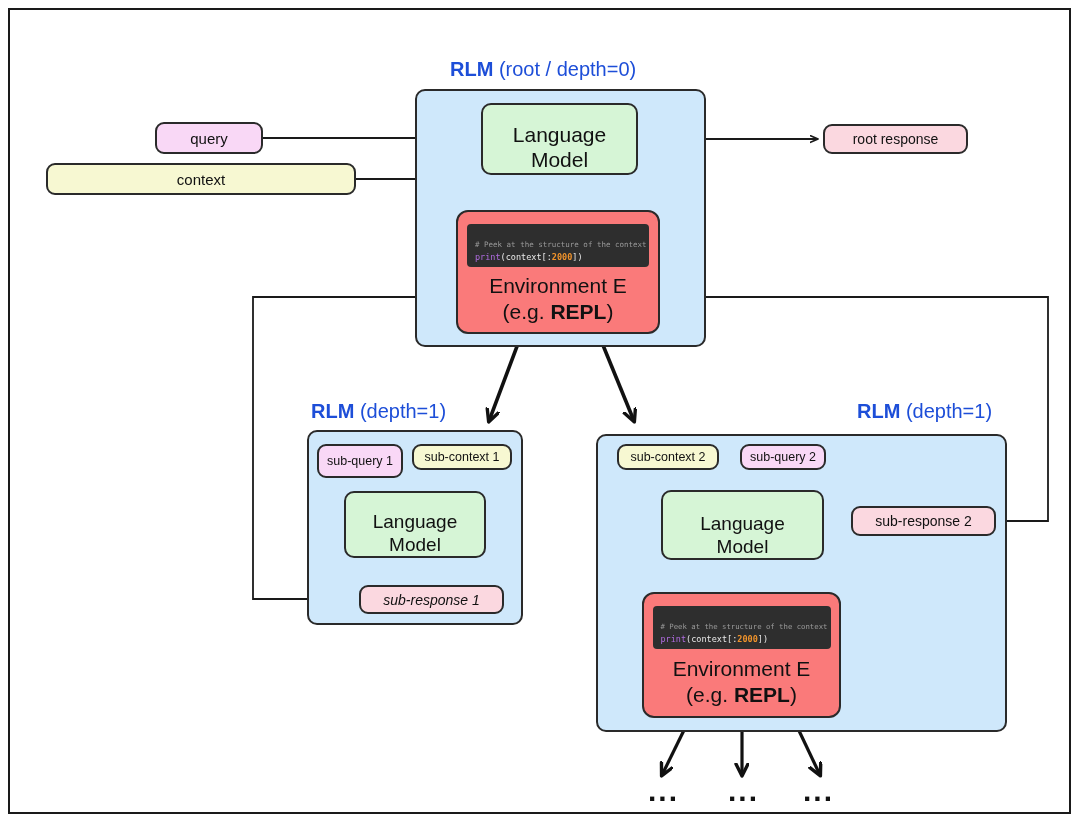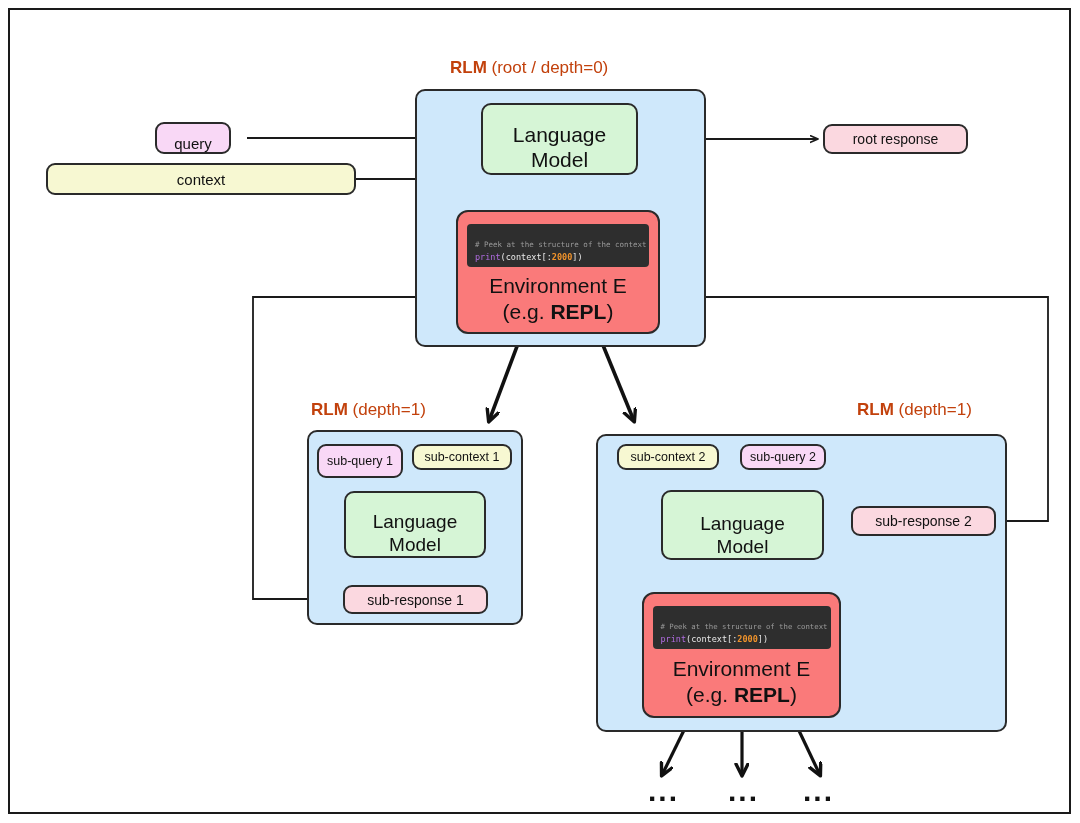--- a/index.html
+++ b/index.html
@@ -36,22 +36,22 @@
   }
   .rlm-box {
     position: absolute;
     background: #cfe8fb;
     border: 2px solid #2a2a2a;
     border-radius: 10px;
     box-sizing: border-box;
   }
   .rlm-title {
     position: absolute;
-    font-size: 17px;
-    color: #c2410c;
+    font-size: 20px;
+    color: #1d4ed8;
     white-space: nowrap;
     font-weight: 400;
   }
   .rlm-title b {
     font-weight: 700;
   }
   .node {
     position: absolute;
     box-sizing: border-box;
     border: 2px solid #2a2a2a;
@@ -199,21 +199,21 @@
 
   <div class="node env" style="left:456px; top:210px; width:204px; height:124px;">
     <div class="codeblock" style="width:182px; margin-top:12px;">
       <div class="code-line" style="font-size:7.5px;"><span class="c-comment"># Peek at the structure of the context</span></div>
       <div class="code-line" style="font-size:8.5px; margin-top:2px;"><span class="c-fn">print</span><span class="c-plain">(context[:</span><span class="c-num">2000</span><span class="c-plain">])</span></div>
     </div>
     <div class="env-label">Environment E</div>
     <div class="env-sub"><span>(e.g. </span><b>REPL</b><span>)</span></div>
   </div>
 
-  <div class="pill pill-query" style="left:155px; top:122px; width:76px; height:32px; font-size:15px;align-items:flex-end;">
+  <div class="pill pill-query" style="left:155px; top:122px; width:108px; height:32px; font-size:15px;">
       <span>query</span>
     </div>
 
   <div class="pill pill-context" style="left:46px; top:163px; width:310px; height:32px; font-size:15px;">
       <span>context</span>
     </div>
 
   <div class="pill pill-response" style="left:823px; top:124px; width:145px; height:30px; font-size:14px;">
       <span>root response</span>
     </div>
@@ -230,21 +230,21 @@
       <span>sub-context 1</span>
     </div>
 
   <div class="node lm-small" style="left:344px; top:491px; width:142px; height:67px;">
     <div>
       <div>Language</div>
       <div>Model</div>
     </div>
   </div>
 
-  <div class="pill pill-response" style="left:343px; top:585px; width:145px; height:29px; font-size:14px;">
+  <div class="pill pill-response" style="left:359px; top:585px; width:145px; height:29px; font-size:14px;font-style:italic;">
       <span>sub-response 1</span>
     </div>
 
   <div class="rlm-title" style="left:857px; top:400px;"><b>RLM</b><span> (depth=1)</span></div>
 
   <div class="rlm-box" style="left:596px; top:434px; width:411px; height:298px;"></div>
 
   <div class="pill pill-context" style="left:617px; top:444px; width:102px; height:26px; font-size:12.5px;">
       <span>sub-context 2</span>
     </div>

